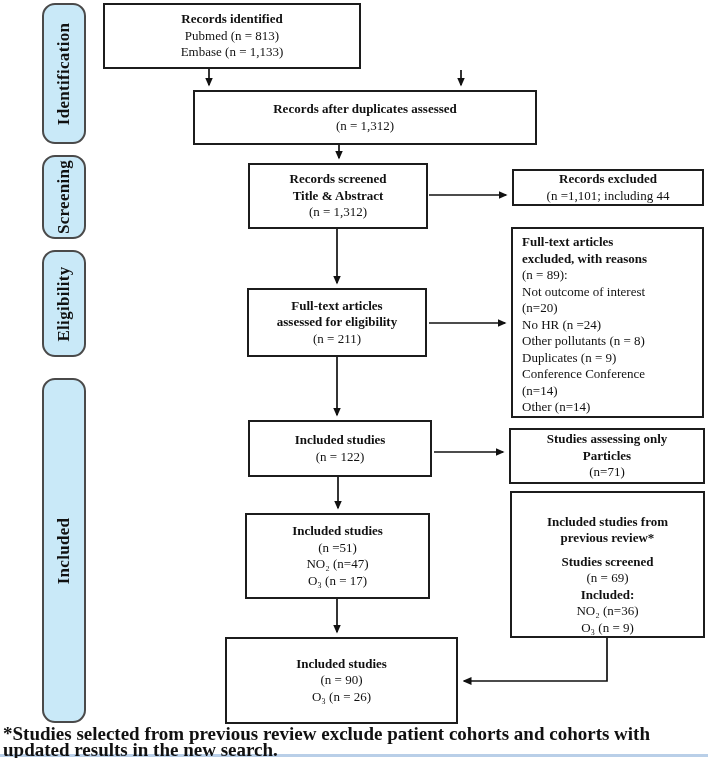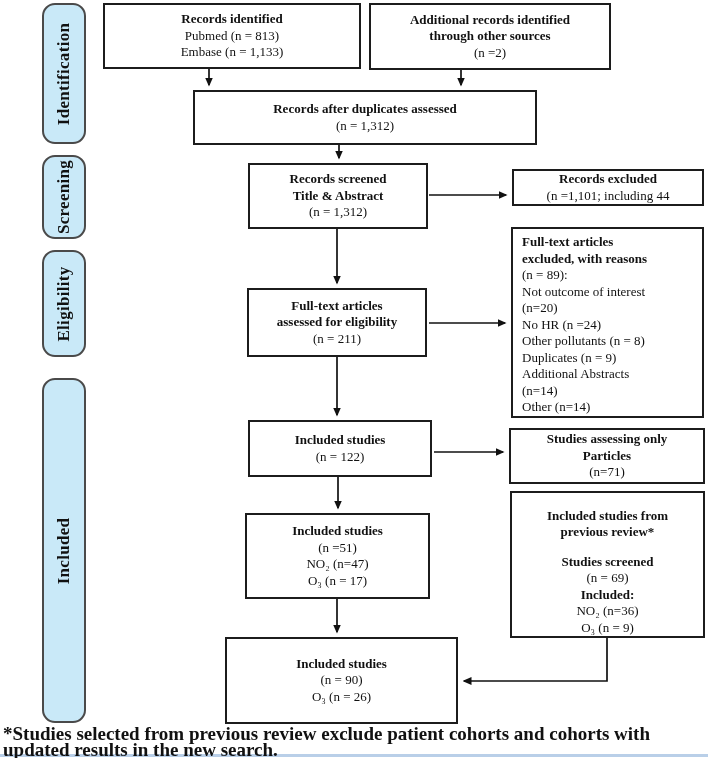--- a/index.html
+++ b/index.html
@@ -55,21 +55,21 @@
     text-align: left;
     padding: 5px 6px 4px 9px;
   }
   .fbox.top {
     justify-content: flex-end;
     padding-top: 6px;
   }
   .ln { white-space: nowrap; }
   .fbox.left .ln { white-space: normal; }
   .b { font-weight: bold; }
-  .gap { margin-top: 13px; }
+  .gap { margin-top: 7px; }
   #footnote {
     position: absolute;
     z-index: 2;
     left: 3px;
     top: 726px;
     width: 700px;
     font-weight: bold;
     font-size: 19px;
     line-height: 15.5px;
     text-align: left;
@@ -120,25 +120,20 @@
   <div class="stage" style="left:42px;top:378px;width:44px;height:345px">
     <span class="vtext">Included</span>
   </div>
 
   <div class="fbox" style="left:103px;top:3px;width:258px;height:66px">
     <div class="ln b">Records identified</div>
     <div class="ln">Pubmed (n = 813)</div>
     <div class="ln">Embase (n = 1,133)</div>
   </div>
 
-  <div class="fbox" style="left:369px;top:3px;width:242px;height:67px">
-    <div class="ln b">Additional records identified</div>
-    <div class="ln b">through other sources</div>
-    <div class="ln">(n =2)</div>
-  </div>
 
   <div class="fbox" style="left:193px;top:90px;width:344px;height:55px">
     <div class="ln b">Records after duplicates assessed</div>
     <div class="ln">(n = 1,312)</div>
   </div>
 
   <div class="fbox" style="left:248px;top:163px;width:180px;height:66px">
     <div class="ln b">Records screened</div>
     <div class="ln b">Title &amp; Abstract</div>
     <div class="ln">(n = 1,312)</div>
@@ -151,21 +146,21 @@
 
   <div class="fbox left" style="left:511px;top:227px;width:193px;height:191px">
     <div class="ln b">Full-text articles</div>
     <div class="ln b">excluded, with reasons</div>
     <div class="ln">(n = 89):</div>
     <div class="ln">Not outcome of interest</div>
     <div class="ln">(n=20)</div>
     <div class="ln">No HR (n =24)</div>
     <div class="ln">Other pollutants (n = 8)</div>
     <div class="ln">Duplicates (n = 9)</div>
-    <div class="ln">Additional Abstracts</div>
+    <div class="ln">Conference Conference</div>
     <div class="ln">(n=14)</div>
     <div class="ln">Other (n=14)</div>
   </div>
 
   <div class="fbox" style="left:247px;top:288px;width:180px;height:69px">
     <div class="ln b">Full-text articles</div>
     <div class="ln b">assessed for eligibility</div>
     <div class="ln">(n = 211)</div>
   </div>
 

